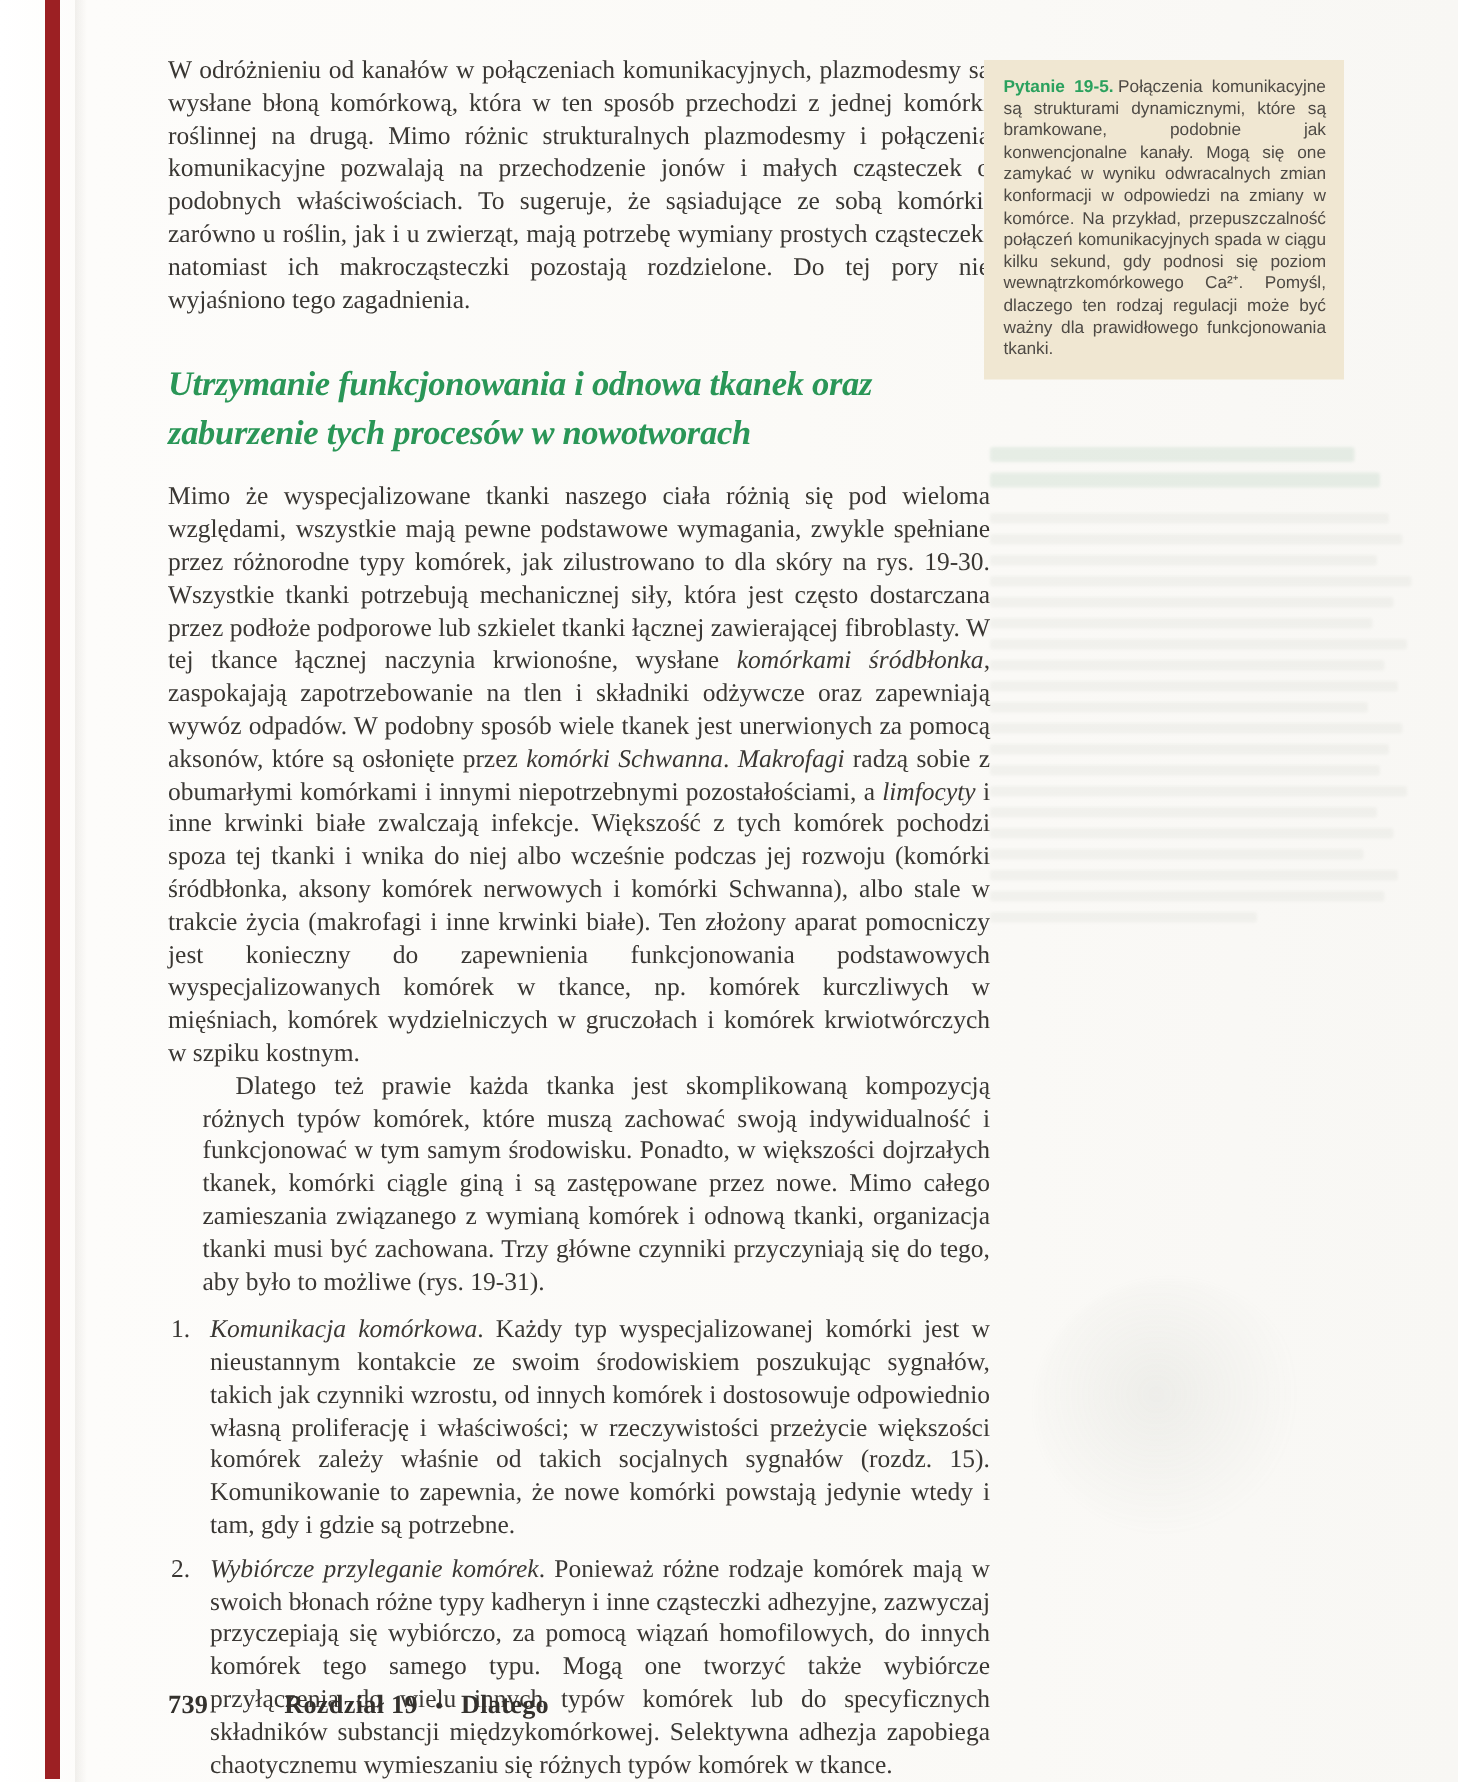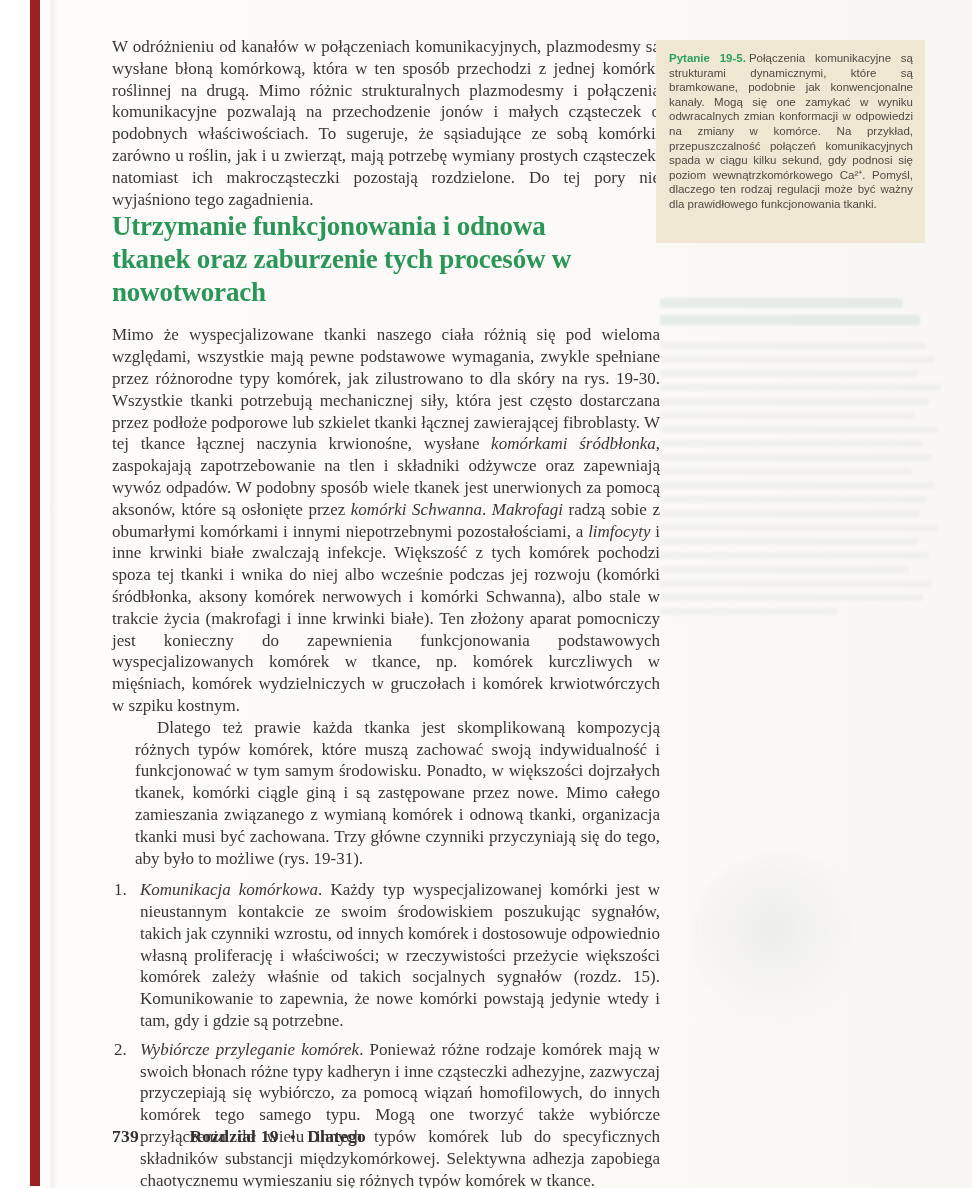--- a/index.html
+++ b/index.html
@@ -26,34 +26,35 @@
     position:absolute; left:112px; top:36px; width:548px;
   }
   .body-text {
     font-size:17px; line-height:21.8px;
     text-align:justify;
     color:#3a3733;
   }
   .body-text .it { font-style:italic; }
   .indent { text-indent:22px;margin-left:23px; }
   .section-heading {
-    margin-bottom:15px;
+    margin-top:29px; margin-bottom:15px;
     width:500px;
-    font-size:27px; line-height:33px;
+    font-size:23px; line-height:33px;
     font-weight:bold;
     color:#2a9657;
     letter-spacing:-0.2px;
+    font-style:italic;
   }
   .para-main { margin-top:0; }
   .item-list { margin-top:10px; list-style:none; }
   .list-item { position:relative; padding-left:28px; margin-top:7px; }
   .list-item .num { position:absolute; left:2px; top:0; font-style:normal; }
   .question-box {
     position:absolute; left:656px; top:40px;
-    width:269px; min-height:203px;
+    width:240px; min-height:203px;
     background:#f0e7d2;
     padding:11px 12px 12px 13px;
     font-family:"Liberation Sans", sans-serif;
     font-size:11.5px; line-height:14.6px;
     text-align:justify;
     color:#4e4a45;
   }
   .q-label { font-weight:bold; color:#2ba15e; margin-right:3px; }
   
   .bleed {

